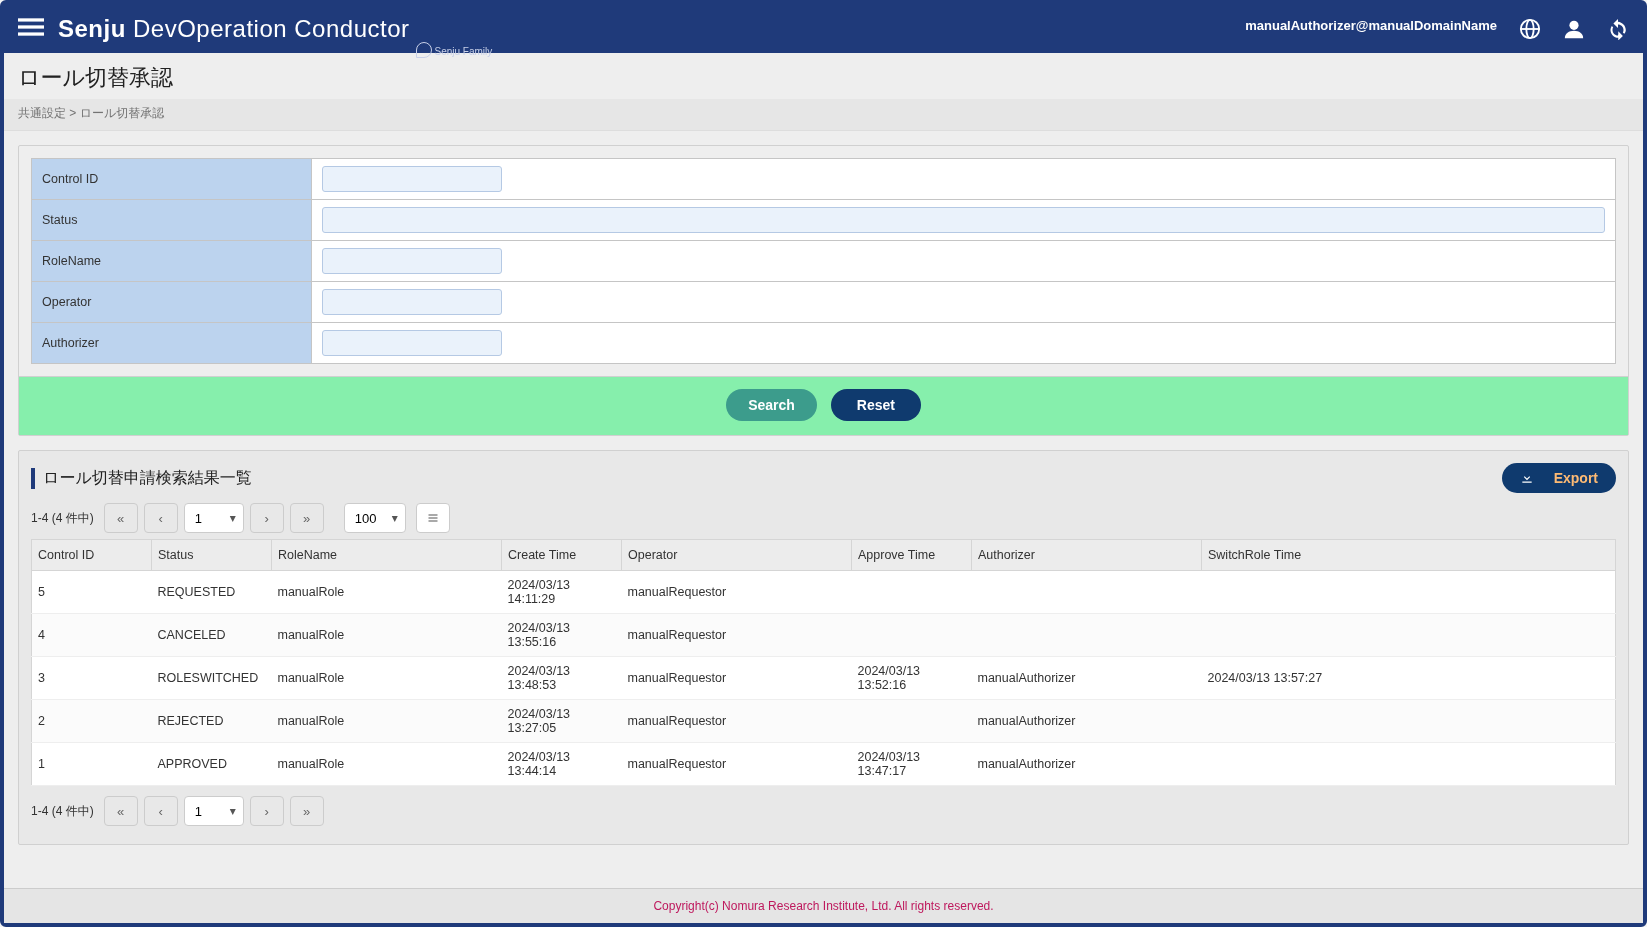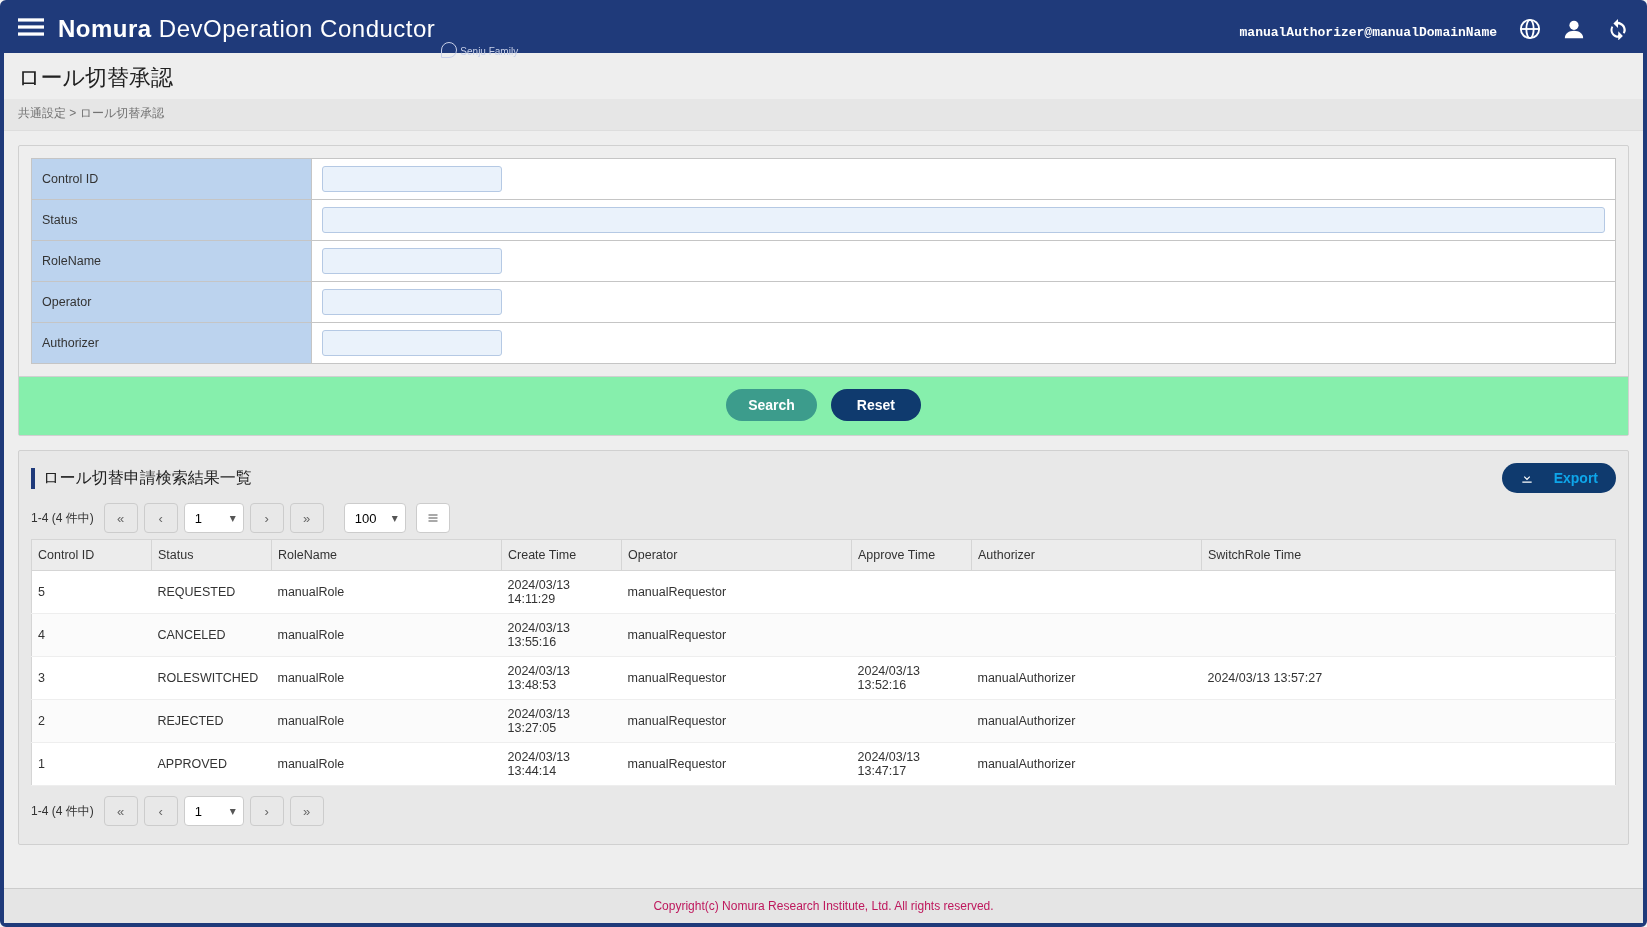--- a/index.html
+++ b/index.html
@@ -68,23 +68,22 @@
     height: 14px;
     border: 1.5px solid #c8d0e8;
     border-radius: 50% 50% 50% 0;
     margin-right: 3px;
     position: relative;
     top: 3px;
   }
   .topbar .right {
     margin-left: auto;
     display: flex;
-    align-items: flex-end;
+    align-items: flex-start;
     gap: 22px;
-    font-family: Liberation Mono, monospace;
   }
   .username { font-size: 13px; font-weight: 700; }
   .top-icon {
     width: 22px;
     height: 22px;
     display: inline-flex;
     align-items: center;
     justify-content: center;
     cursor: pointer;
   }
@@ -201,21 +200,21 @@
   }
   .results-header .bar {
     border-left: 4px solid #1f3a7a;
     padding-left: 8px;
     font-size: 16px;
     color: #222;
   }
   .export-btn {
     margin-left: auto;
     background: #0f3a6e;
-    color: #0ea5e9;
+    color: #fdba74;
     border: none;
     border-radius: 16px;
     height: 30px;
     padding: 0 18px;
     font-size: 14px;
     font-weight: 700;
     cursor: pointer;
     display: inline-flex;
     align-items: center;
     gap: 20px;
@@ -322,21 +321,21 @@
     <div class="left">
       <div class="hamburger">
         <svg viewBox="0 0 24 24" width="26" height="26" fill="#fff">
             <rect y="4" width="24" height="3"></rect>
             <rect y="10.5" width="24" height="3"></rect>
             <rect y="17" width="24" height="3"></rect>
           </svg>
       </div>
       <div class="brand">
         <span class="brand-main">
-          <span class="bold">Nomura</span><span> DevOperation Conductor</span>
+          <span class="bold">Senju</span><span> DevOperation Conductor</span>
         </span>
         <span class="brand-sub">Senju Family</span>
       </div>
     </div>
     <div class="right">
       <span class="username">manualAuthorizer@manualDomainName</span>
       <span class="top-icon">
         <svg viewBox="0 0 24 24">
             <circle cx="12" cy="12" r="10" fill="none" stroke="#fff" stroke-width="2"></circle>
             <ellipse cx="12" cy="12" rx="4" ry="10" fill="none" stroke="#fff" stroke-width="2"></ellipse>

